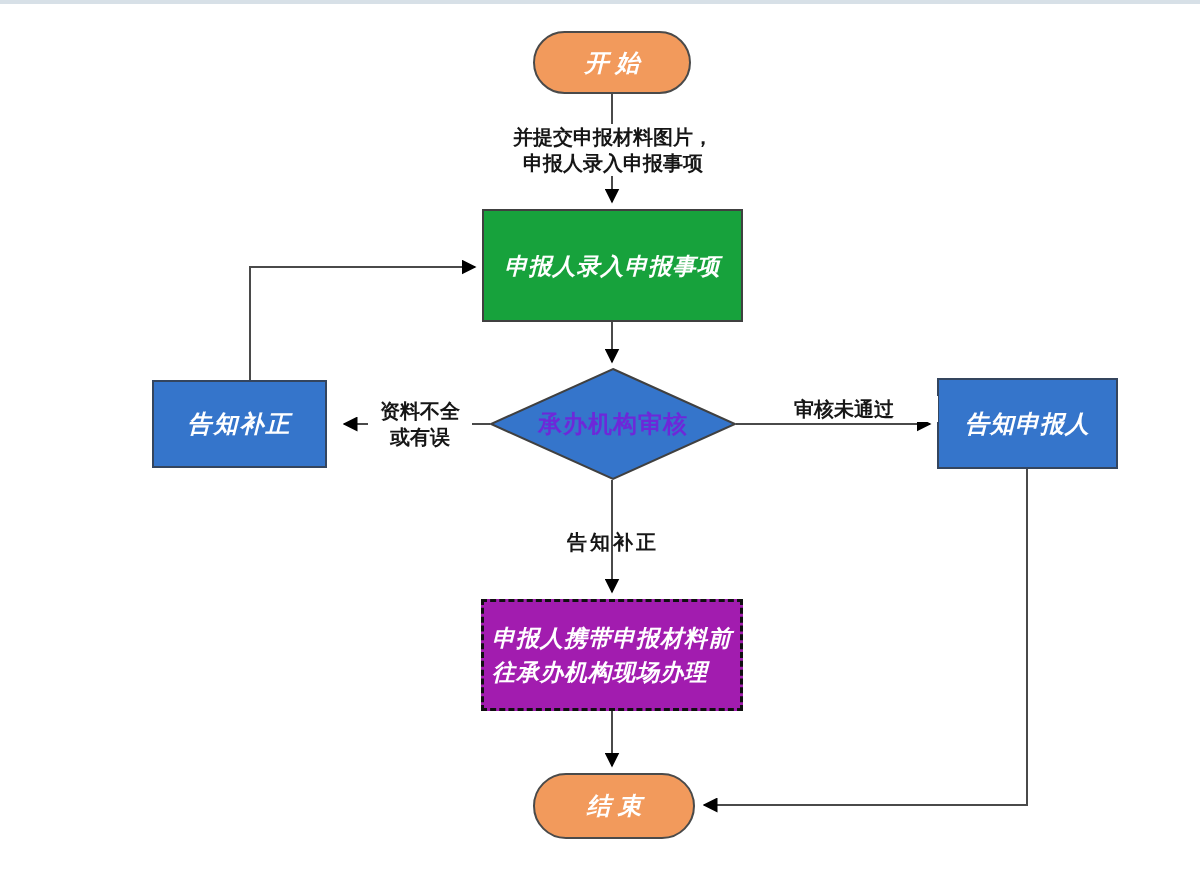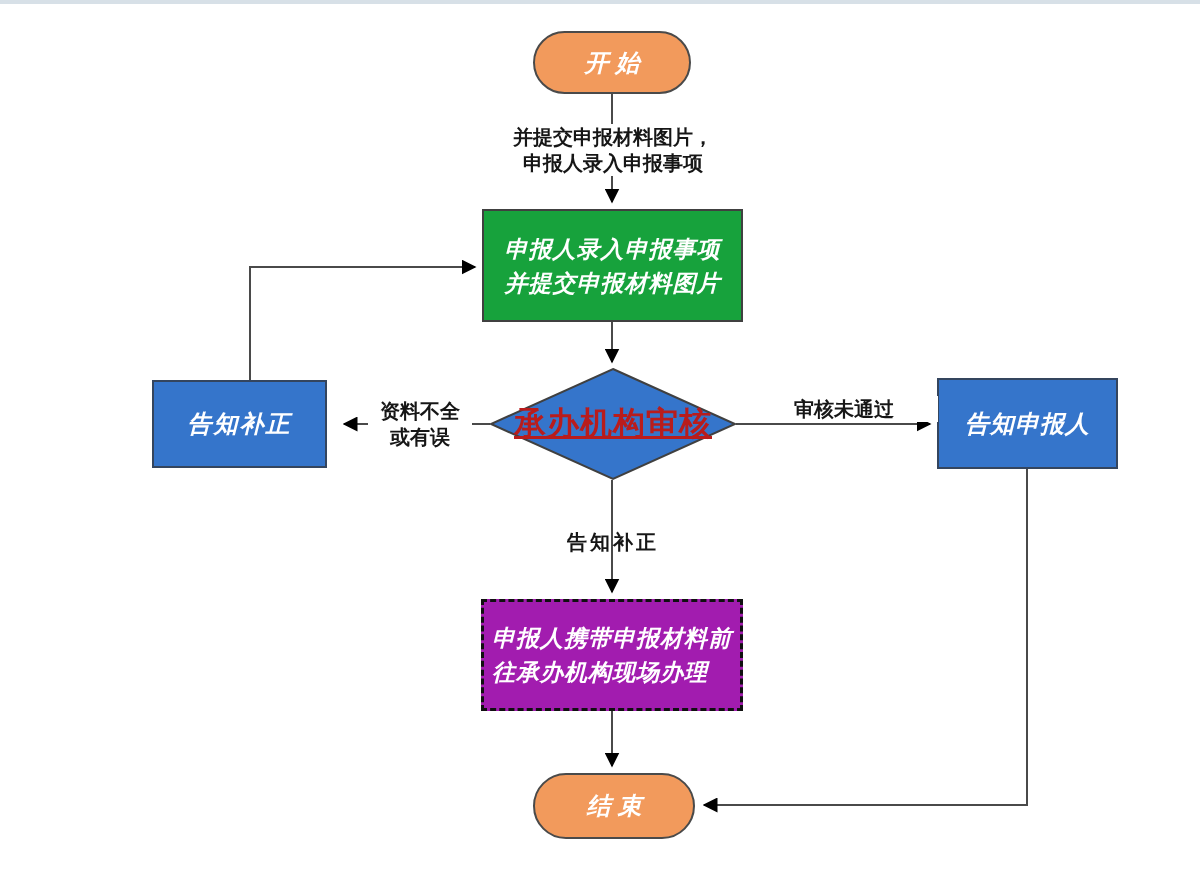--- a/index.html
+++ b/index.html
@@ -42,21 +42,21 @@
     left: 152px; top: 380px; width: 175px; height: 88px;
     background: #3575cb; border: 2px solid #34455e; font-size: 24px; letter-spacing: 2px;
   }
   .node-notify {
     left: 937px; top: 378px; width: 181px; height: 91px;
     background: #3575cb; border: 2px solid #34455e; font-size: 24px; letter-spacing: 1px;
   }
   .diamond-label {
     position: absolute; left: 491px; top: 369px; width: 244px; height: 110px;
     display: flex; align-items: center; justify-content: center;
-    color: #b91c1c; font-weight: bold; font-size: 32px; letter-spacing: 1px; text-decoration: underline;
+    color: #6d28d9; font-weight: bold; font-size: 24px; letter-spacing: 1px;
   }
 
   .edge-label {
     position: absolute; text-align: center; color: #161616;
     font-family: "DejaVu Serif", "Liberation Serif", serif;
     font-weight: bold; font-size: 20px; line-height: 26px; background: #ffffff;
   }
   .lbl-prepare  { left: 450px; top: 124px; width: 326px; }
   .lbl-incomplete { left: 368px; top: 398px; width: 104px; }
   .lbl-rejected { left: 750px; top: 396px; width: 188px; }
@@ -100,21 +100,20 @@
   </div>
 
   <div class="edge-label lbl-prepare">
     <div>并提交申报材料图片，</div>
     <div>申报人录入申报事项</div>
   </div>
 
   <div class="node process node-submit">
     <div>
       <div>申报人录入申报事项</div>
-      <div>并提交申报材料图片</div>
     </div>
   </div>
 
   <div class="diamond-label">
     <span>承办机构审核</span>
   </div>
 
   <div class="node process node-correct">
     <span>告知补正</span>
   </div>

